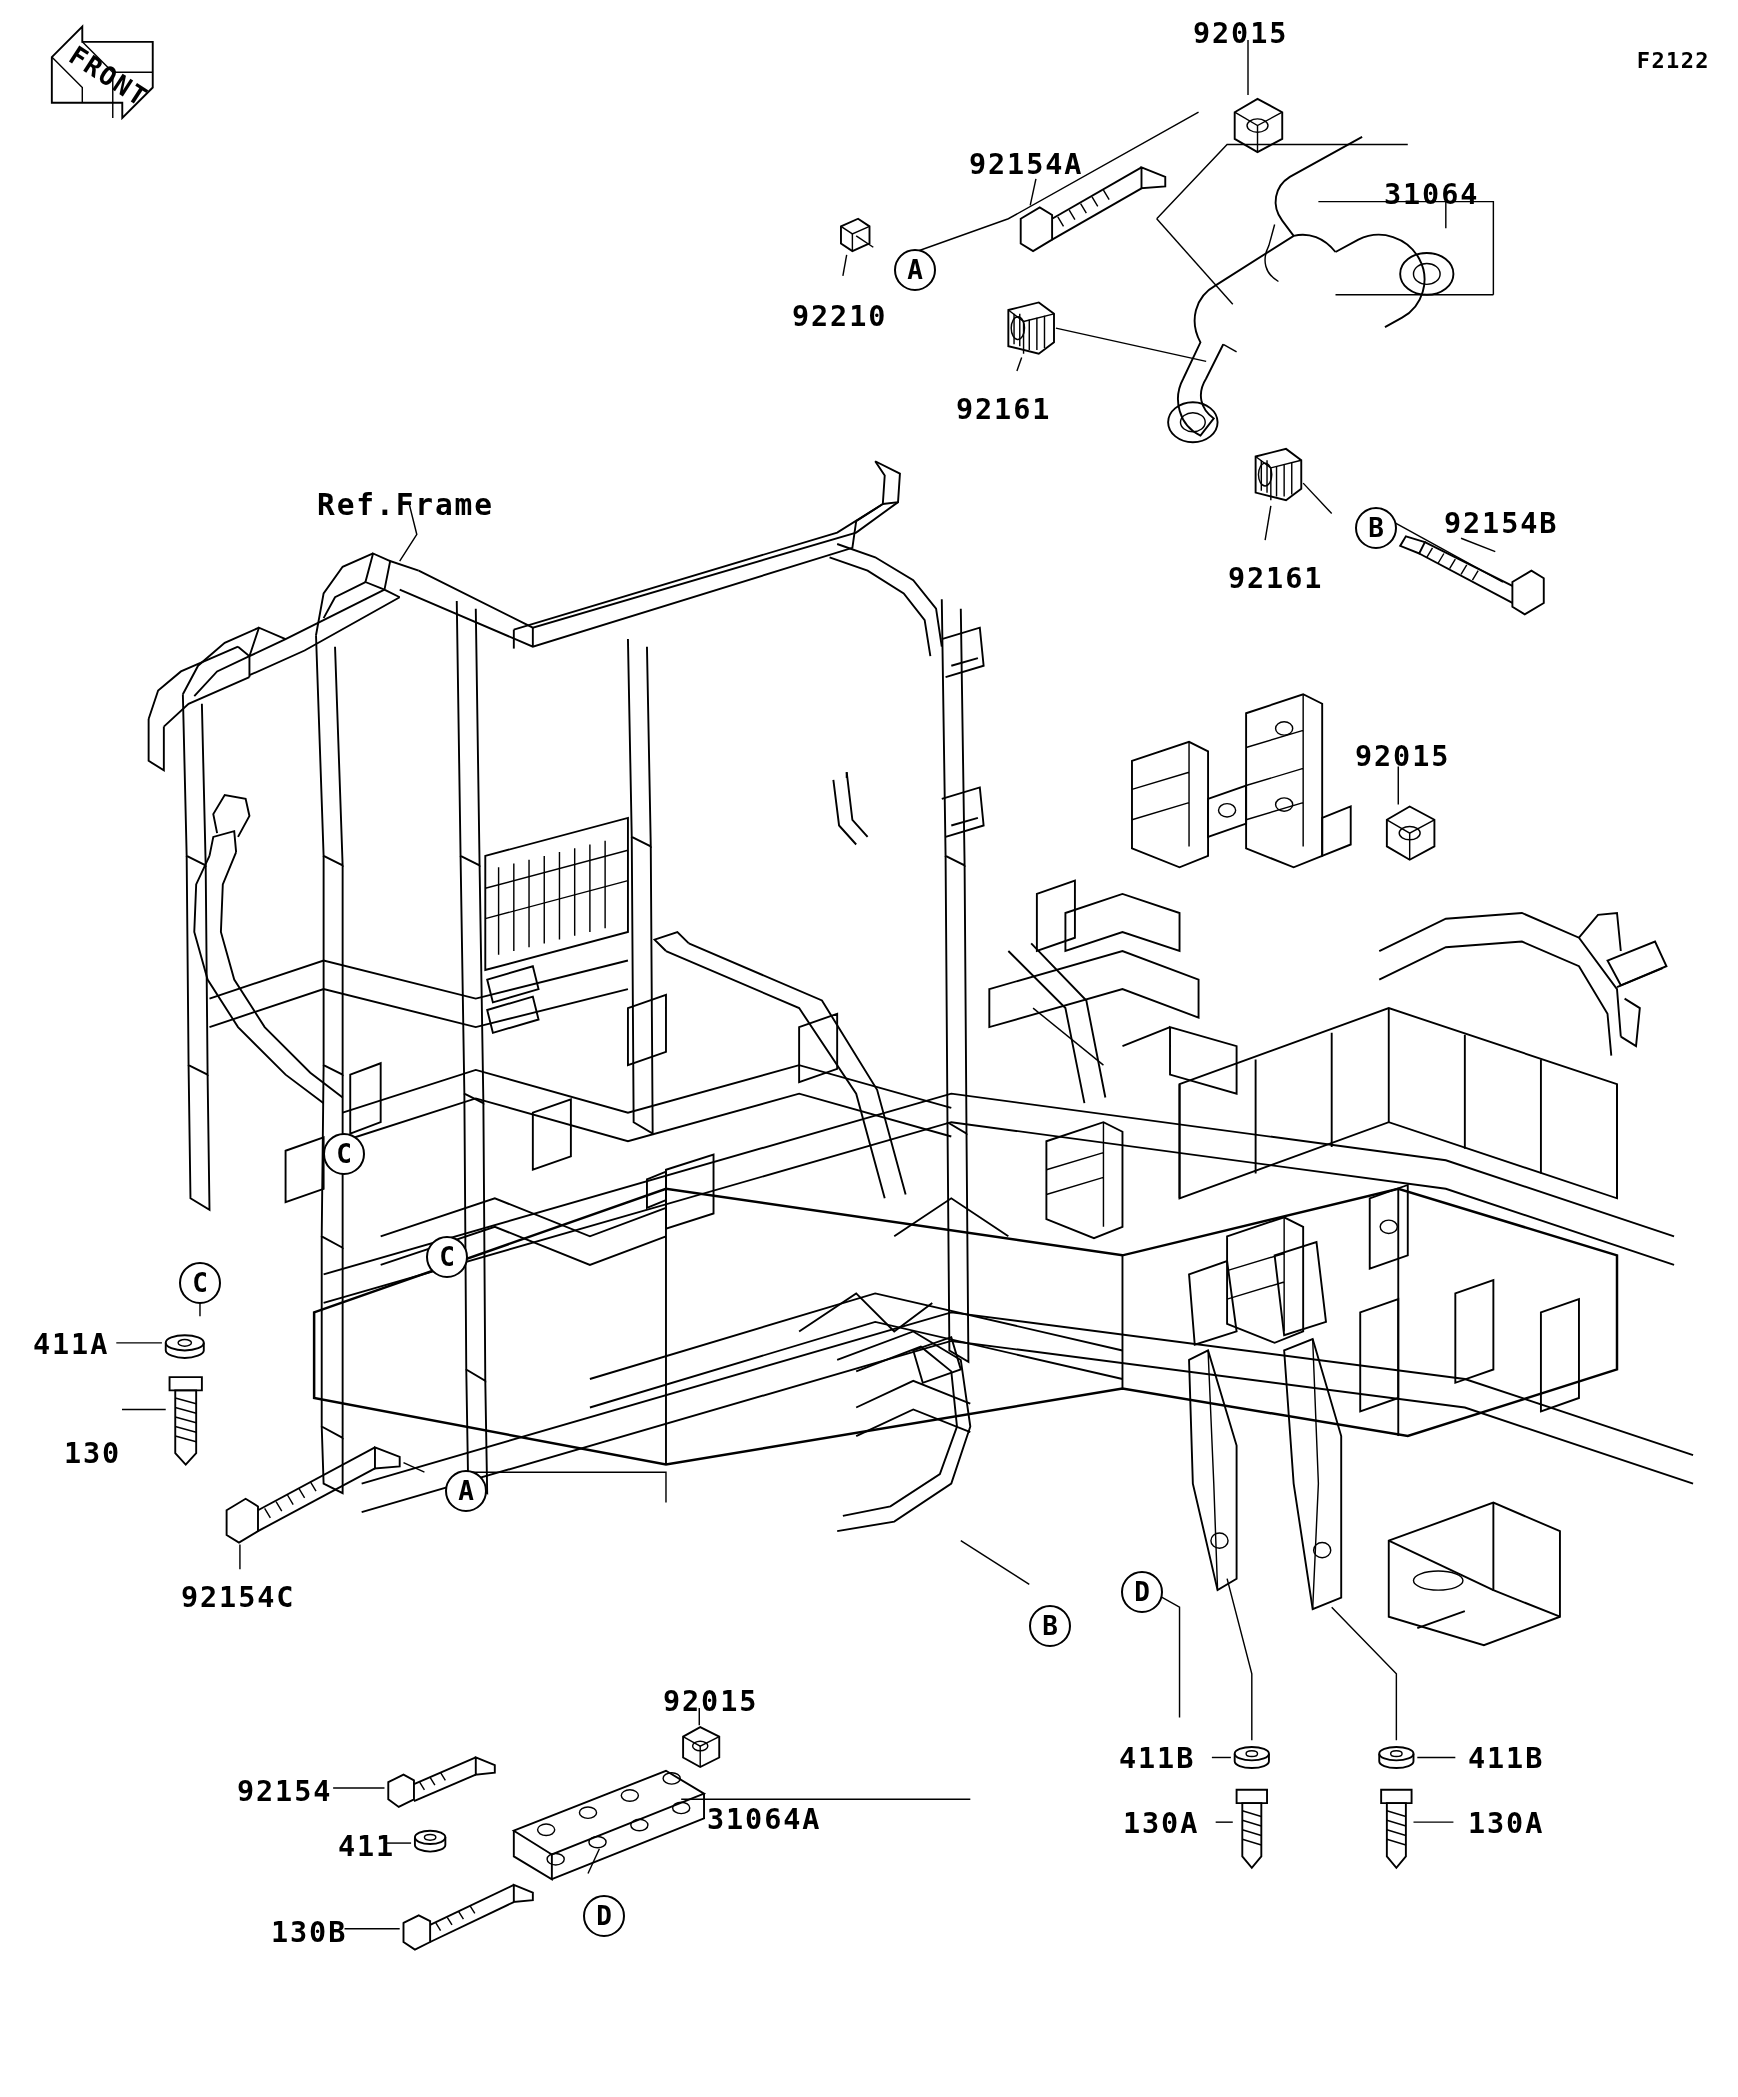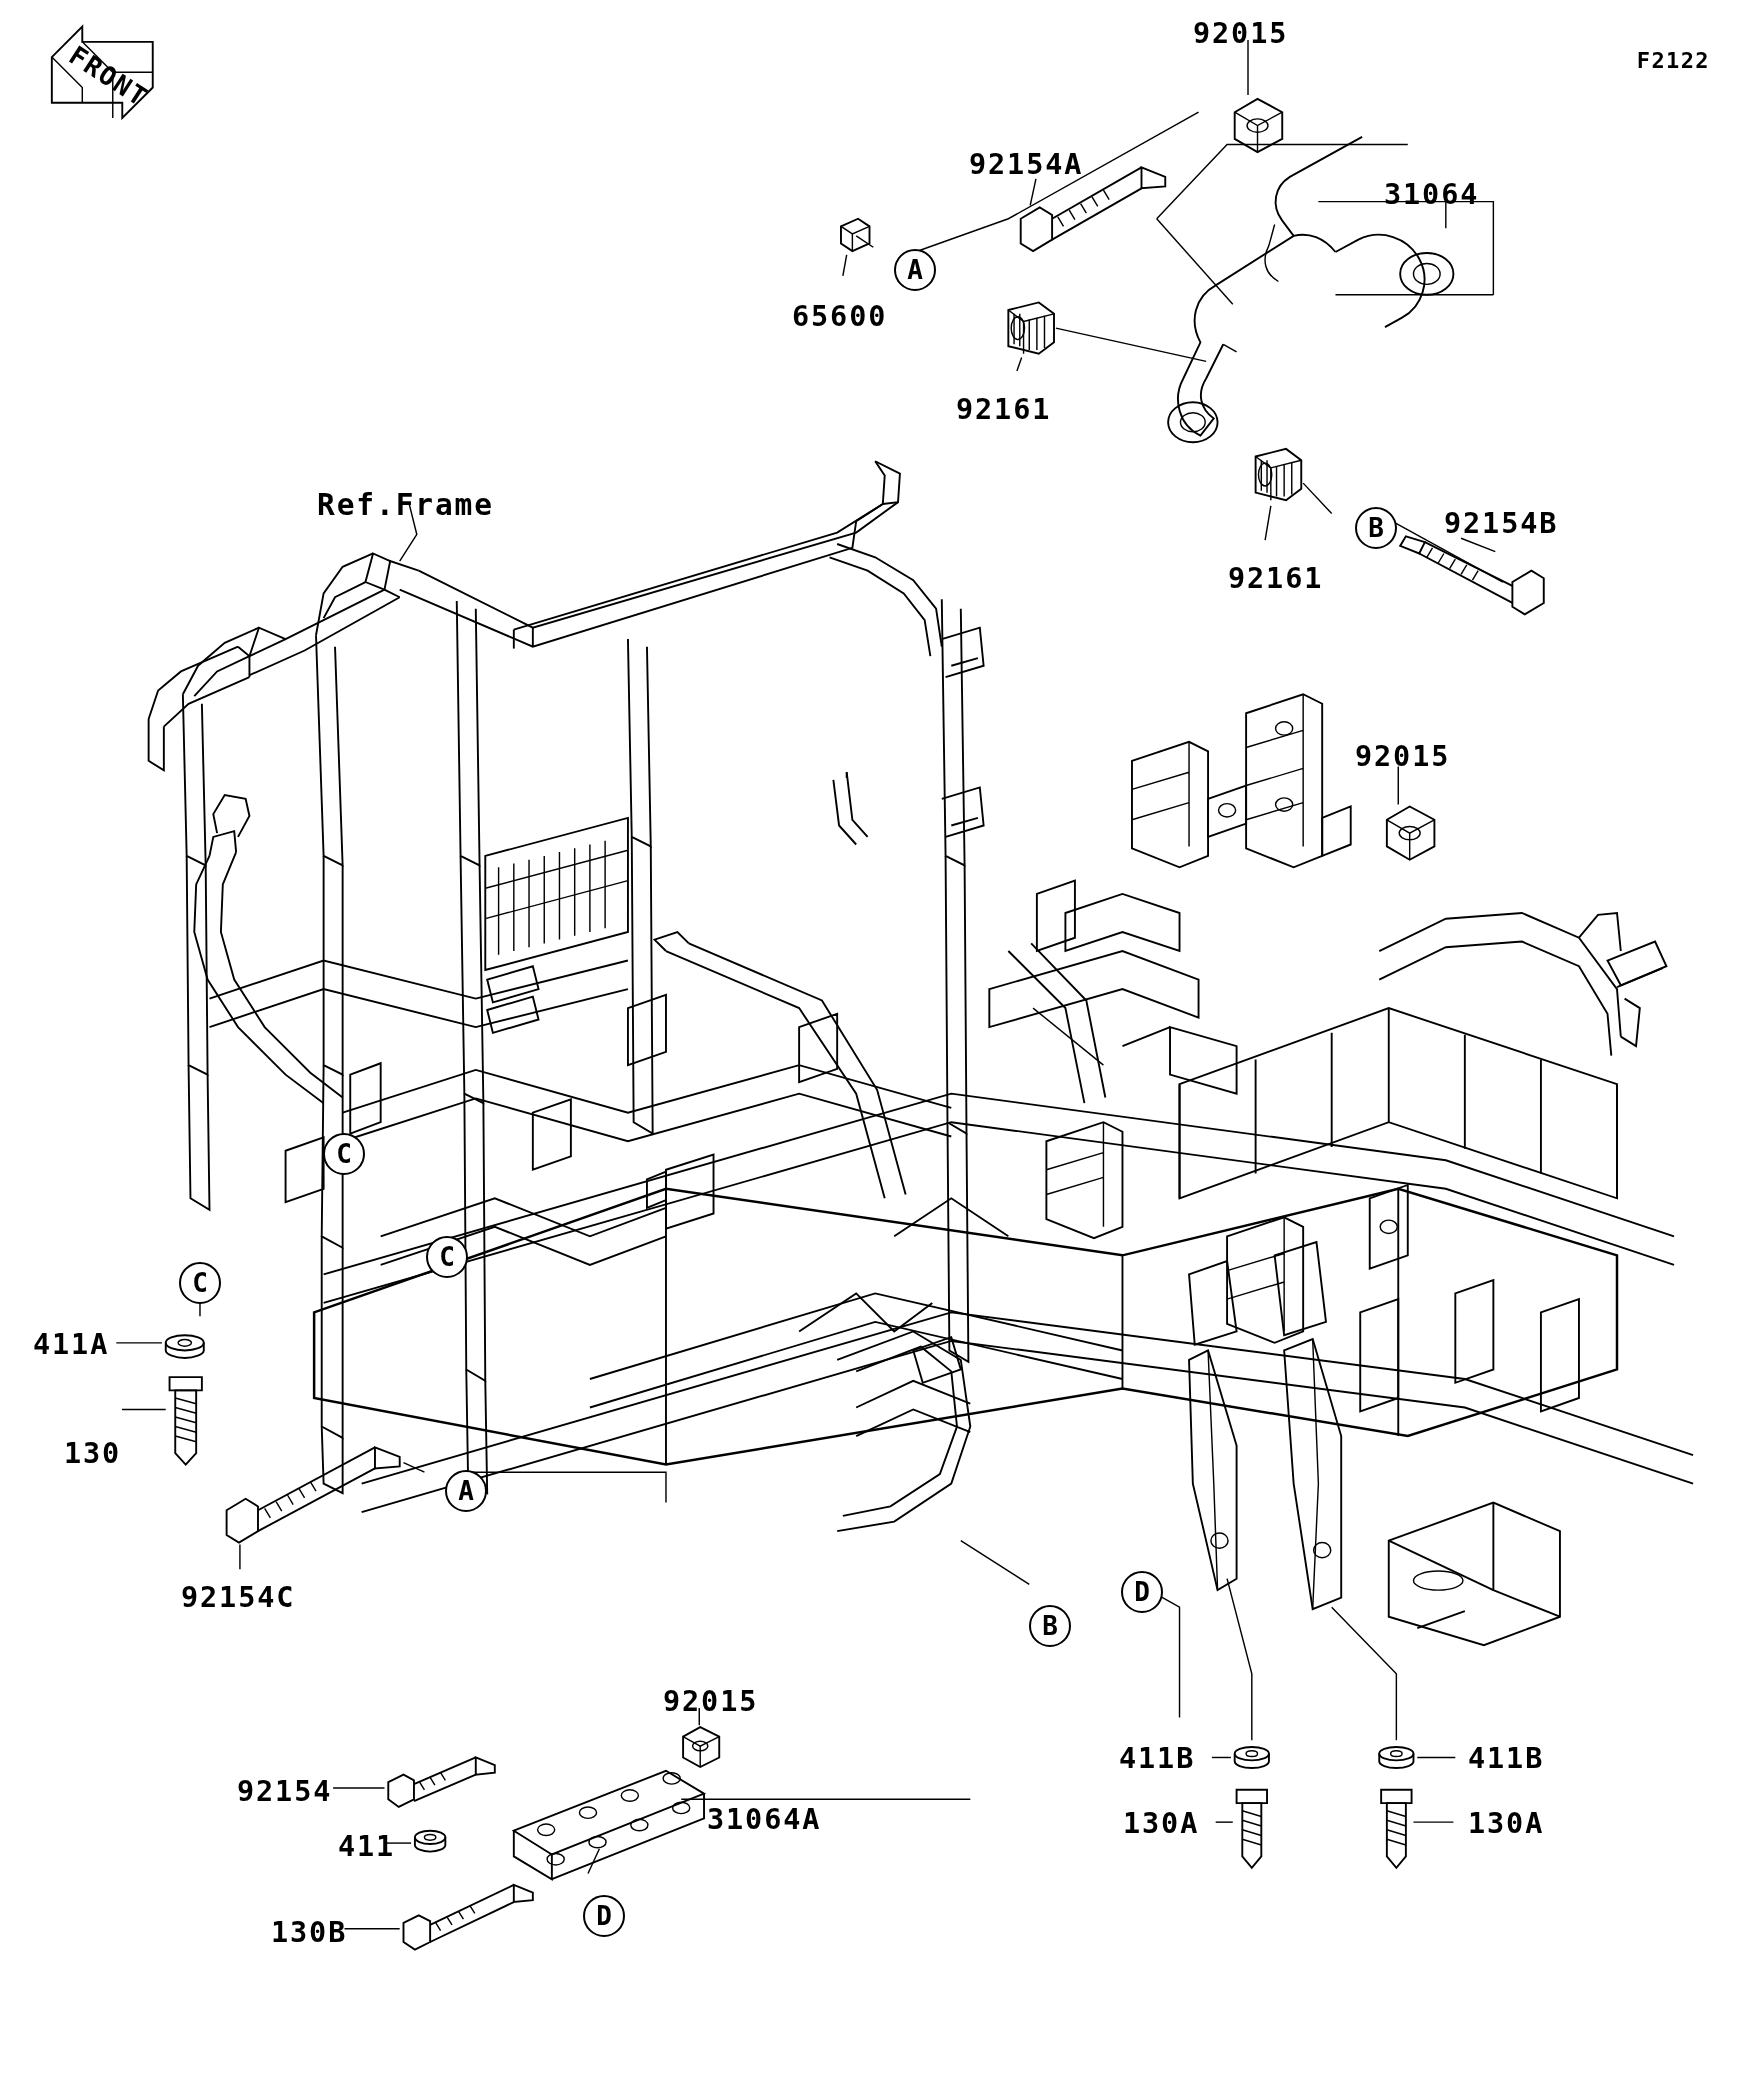--- a/index.html
+++ b/index.html
@@ -488,21 +488,21 @@
     <path class="ln-thin" d="M1486,1916 L1528,1916"></path>
 
     <path class="ln-thin" d="M1316,1830 L1316,1760 L1290,1660"></path>
     <path class="ln-thin" d="M1468,1830 L1468,1760 L1400,1690"></path>
 
   </svg>
 
   <div class="lbl partno" style="left:1193px; top:17px;">92015</div>
   <div class="lbl partno" style="left:969px; top:148px;">92154A</div>
   <div class="lbl partno" style="left:1384px; top:162px;margin-top:16px;">31064</div>
-  <div class="lbl partno" style="left:792px; top:300px;">65600</div>
+  <div class="lbl partno" style="left:792px; top:300px;">92210</div>
   <div class="lbl partno" style="left:956px; top:393px;">92161</div>
   <div class="lbl partno" style="left:1444px; top:507px;">92154B</div>
   <div class="lbl partno" style="left:1228px; top:562px;">92161</div>
   <div class="lbl refname" style="left:317px; top:488px;">Ref.Frame</div>
   <div class="lbl partno" style="left:1355px; top:740px;">92015</div>
   <div class="lbl partno" style="left:33px; top:1328px;">411A</div>
   <div class="lbl partno" style="left:64px; top:1394px;margin-top:43px;">130</div>
   <div class="lbl partno" style="left:181px; top:1581px;">92154C</div>
   <div class="lbl partno" style="left:663px; top:1685px;">92015</div>
   <div class="lbl partno" style="left:237px; top:1775px;">92154</div>

